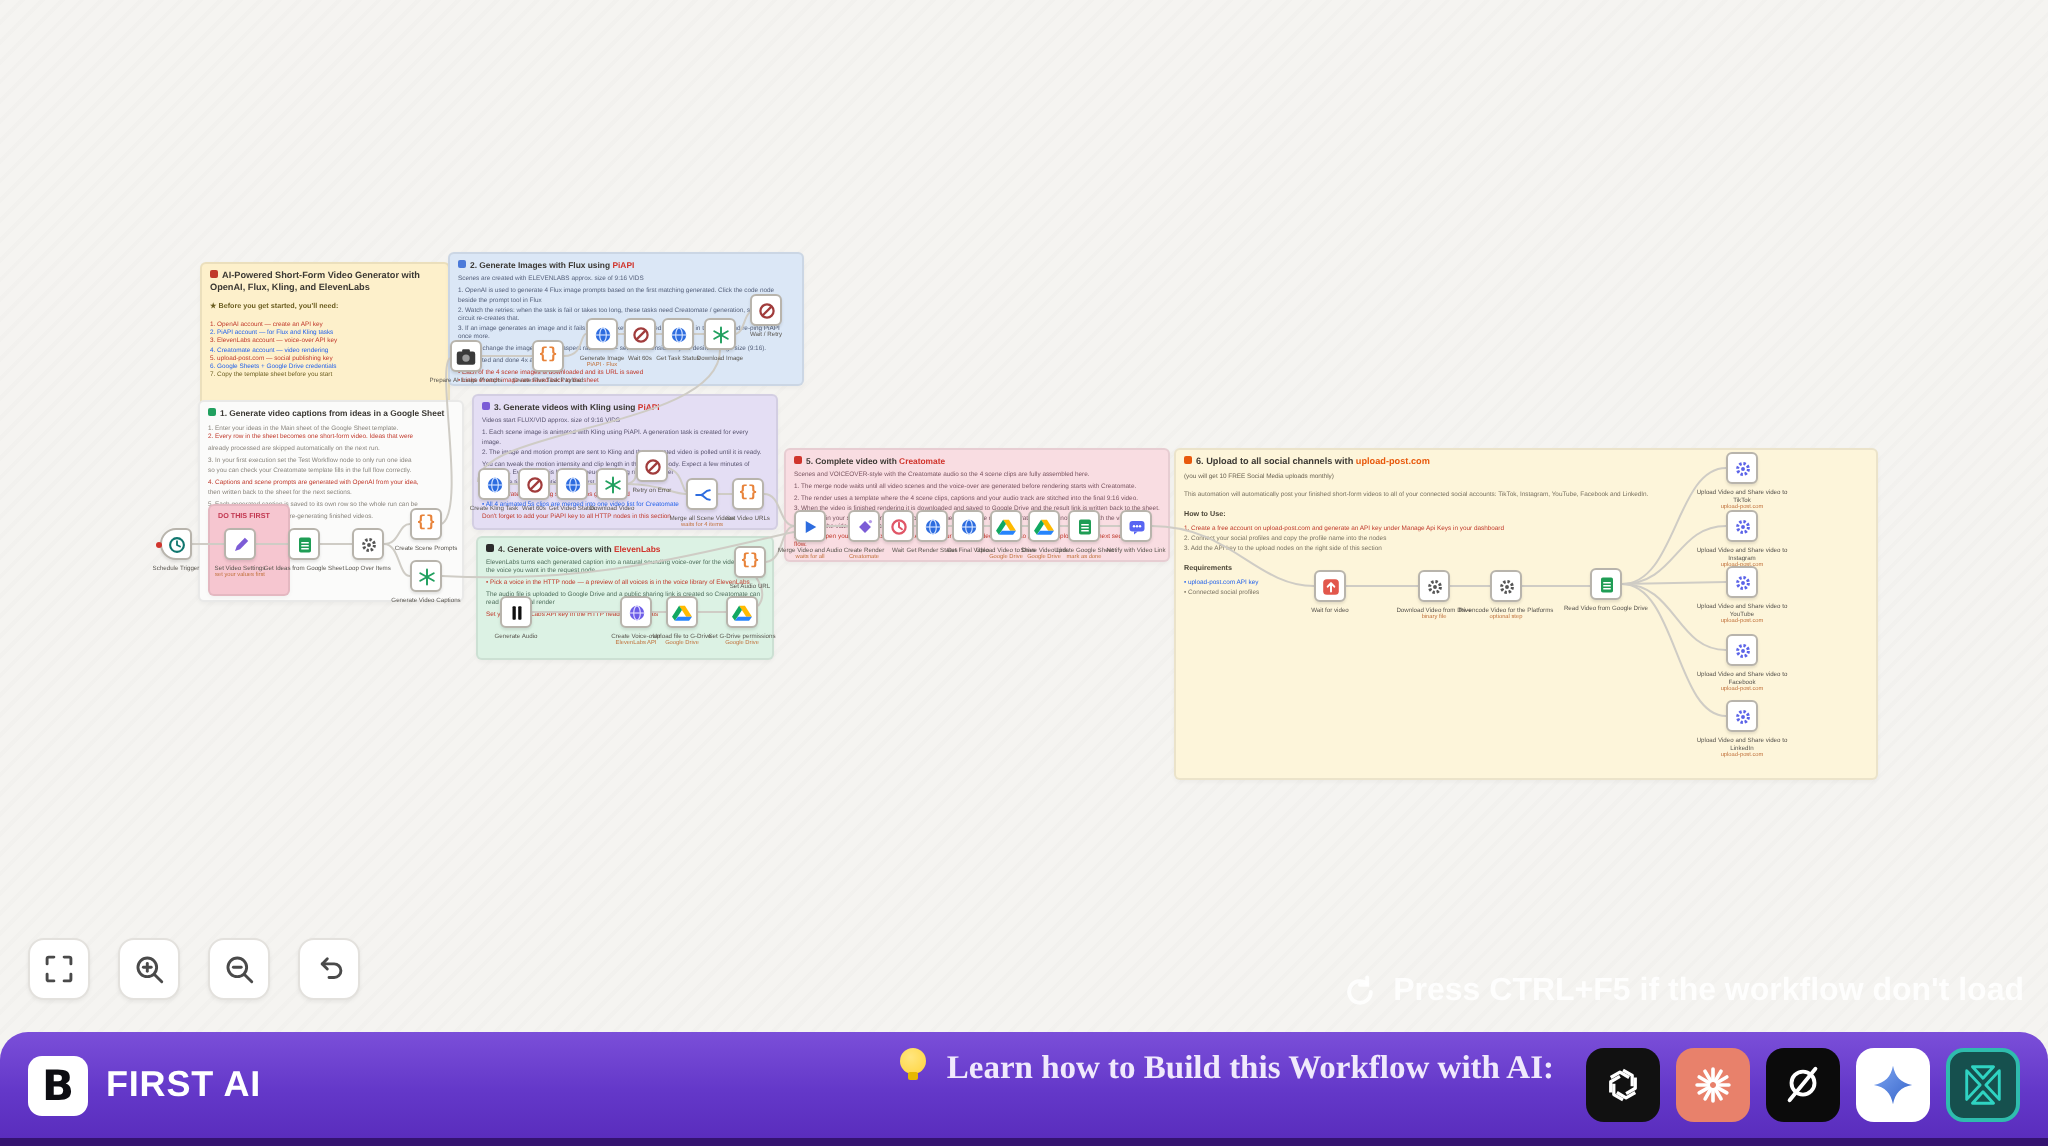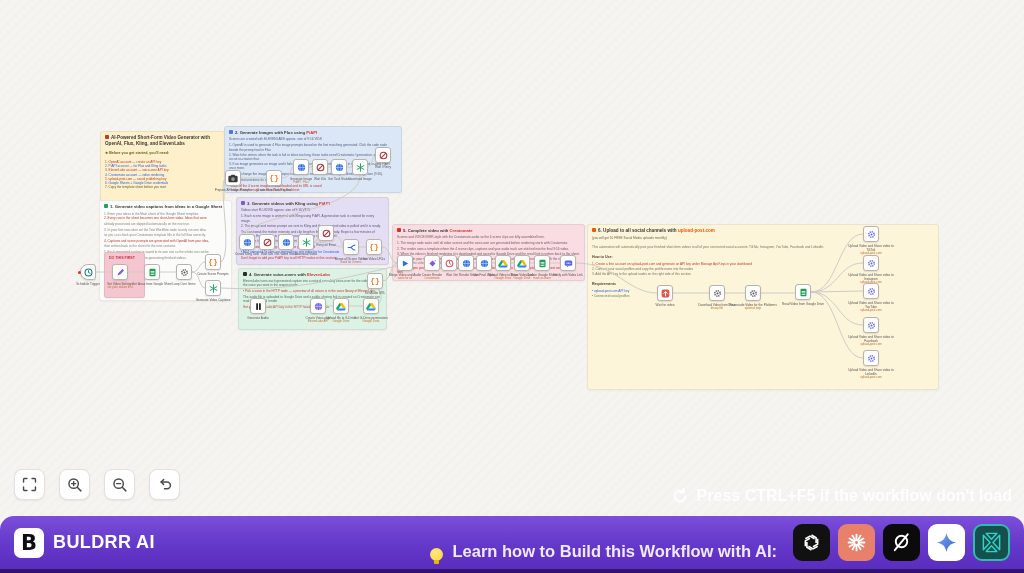--- a/index.html
+++ b/index.html
@@ -42,21 +42,21 @@
   
   #footer { position:absolute; left:0; bottom:0; width:1024px; height:57px;
     background:linear-gradient(180deg,#7b4fd9 0%,#6438c9 55%,#5a2dbd 100%);
     border-radius:14px 14px 0 0; border-bottom:4px solid #341370;
     display:flex; align-items:center; padding:0 14px; }
   #brand { display:flex; align-items:center; gap:9px; }
   #brand-logo { width:30px; height:30px; background:#ffffff; border-radius:7px;
     display:flex; align-items:center; justify-content:center;
     font-weight:800; font-size:21px; color:#0d0d12; font-family:"DejaVu Sans", sans-serif; }
   #brand-name { color:#ffffff; font-size:18px; font-weight:800; letter-spacing:0.4px; }
-  #footer-right { margin-left:auto; display:flex; align-items:flex-end; gap:10px; }
+  #footer-right { margin-left:auto; display:flex; align-items:flex-start; gap:10px;font-family:Liberation Serif, serif; }
   #bulb { width:13px; height:13px; background:radial-gradient(circle at 40% 35%,#ffe680,#ffd43b);
     border-radius:50%; position:relative; }
   #bulb:after { content:""; position:absolute; left:4px; bottom:-3px; width:5px; height:4px;
     background:#e6b800; border-radius:1px; }
   #footer-msg { color:#f0e9fc; font-size:16.5px; font-weight:700; margin-right:6px; }
   .tool { width:37px; height:37px; border-radius:9px; display:flex; align-items:center;
     justify-content:center; cursor:pointer; border:none; }
   .tool svg { width:23px; height:23px; }
 </style>
 </head>
@@ -632,21 +632,21 @@
     <svg viewBox="0 0 20 20">
       <path d="M16 10 a6 6 0 1 1 -2-4.5"></path>
         <path d="M14 2 v4 h-4"></path>
     </svg>
     <span>Press CTRL+F5 if the workflow don't load</span>
   </div>
 
   <div id="footer">
     <div id="brand">
       <div id="brand-logo">B</div>
-      <div id="brand-name">BULDRR AI</div>
+      <div id="brand-name">FIRST AI</div>
     </div>
     <div id="footer-right">
       <div id="bulb"></div>
       <div id="footer-msg">Learn how to Build this Workflow with AI:</div>
       <div id="tools" style="display:flex;gap:8px;">
           <button class="tool" style="background: rgb(17, 17, 17);">
             <svg viewBox="0 0 24 24">
               <g stroke="#fff" stroke-width="1.7" fill="none" stroke-linejoin="round">
                 <path d="M12 4.2 L16.8 7 V12.6"></path>
                 <path d="M18.4 8.1 L18.4 13.7 L13.6 16.5"></path>

